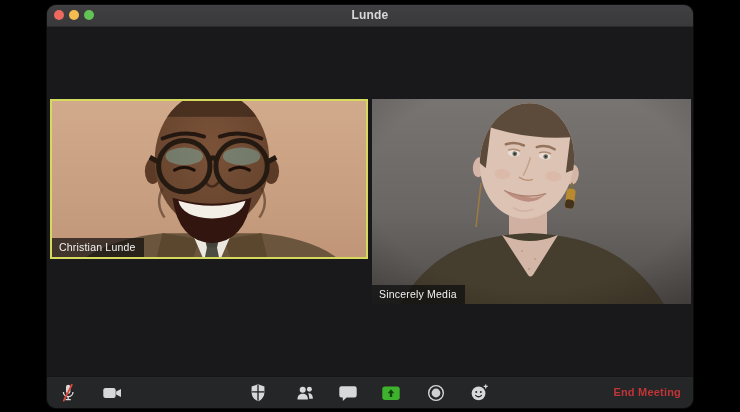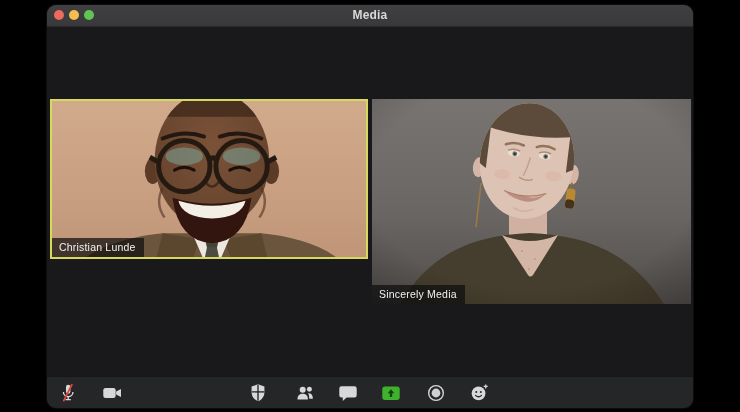--- a/index.html
+++ b/index.html
@@ -64,21 +64,21 @@
 <body>
 
 <div class="window">
 
   <div class="titlebar">
     <div class="traffic">
       <span class="tl red"></span>
       <span class="tl yellow"></span>
       <span class="tl green"></span>
     </div>
-    <div class="win-title">Media</div>
+    <div class="win-title">Lunde</div>
   </div>
 
   <div class="content">
 
     <div class="tile left">
       <svg class="portrait" viewBox="0 0 318 206" preserveAspectRatio="xMidYMid slice">
         <defs>
           <linearGradient id="bgM" x1="0" y1="0" x2="0" y2="1">
             <stop offset="0" stop-color="#d3ac8e"></stop>
             <stop offset="0.6" stop-color="#c89e80"></stop>
@@ -269,14 +269,15 @@
       <svg width="22" height="22" viewBox="0 0 24 24">
         <circle cx="11.5" cy="12.5" r="7.5" fill="#d8d8d8"></circle>
         <circle cx="9" cy="10.8" r="1.1" fill="#242628"></circle>
         <circle cx="14" cy="10.8" r="1.1" fill="#242628"></circle>
         <path d="M8.3,14.6 Q11.5,17.6 14.7,14.6" stroke="#242628" stroke-width="1.4" fill="none" stroke-linecap="round"></path>
         <line x1="19.3" y1="2.6" x2="19.3" y2="7" stroke="#d8d8d8" stroke-width="1.4"></line>
         <line x1="17.1" y1="4.8" x2="21.5" y2="4.8" stroke="#d8d8d8" stroke-width="1.4"></line>
       </svg>
     </button>
 
+    <button class="end-meeting">End Meeting</button>
   </div>
 </div>
 
 </body></html>

